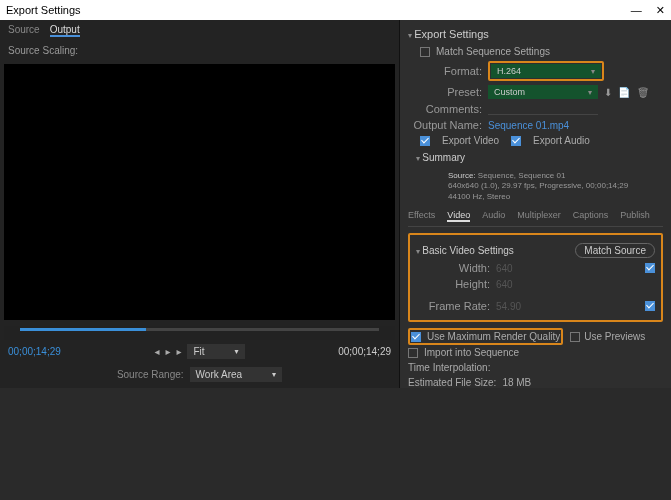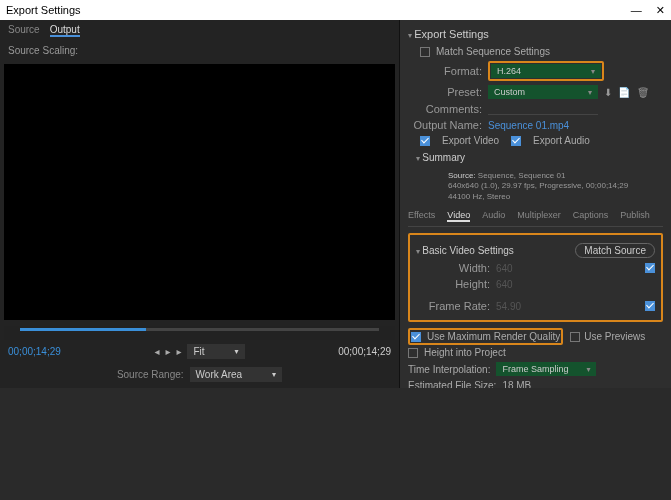--- a/index.html
+++ b/index.html
@@ -171,27 +171,24 @@
       <span class="chk on"></span>
       <span>Use Maximum Render Quality</span>
     </div>
     <span style="display:inline-flex;gap:4px;align-items:center;margin-left:4px">
       <span class="chk"></span>
       <span>Use Previews</span>
     </span>
 
     <div class="row">
       <span class="chk"></span>
-      <span>Height into Project</span>
+      <span>Import into Sequence</span>
     </div>
     <div class="row">
       <span>Time Interpolation:</span>
-      <div class="select">
-          <span>Frame Sampling</span>
-        </div>
     </div>
     <div class="row">
       <span>Estimated File Size:</span>
       <span>18 MB</span>
     </div>
 
     <div class="footer">
       <button class="btnrect">Metadata...</button>
       <button class="btnrect">Queue</button>
       <span class="hl"><button class="btnblue">Export</button></span>

